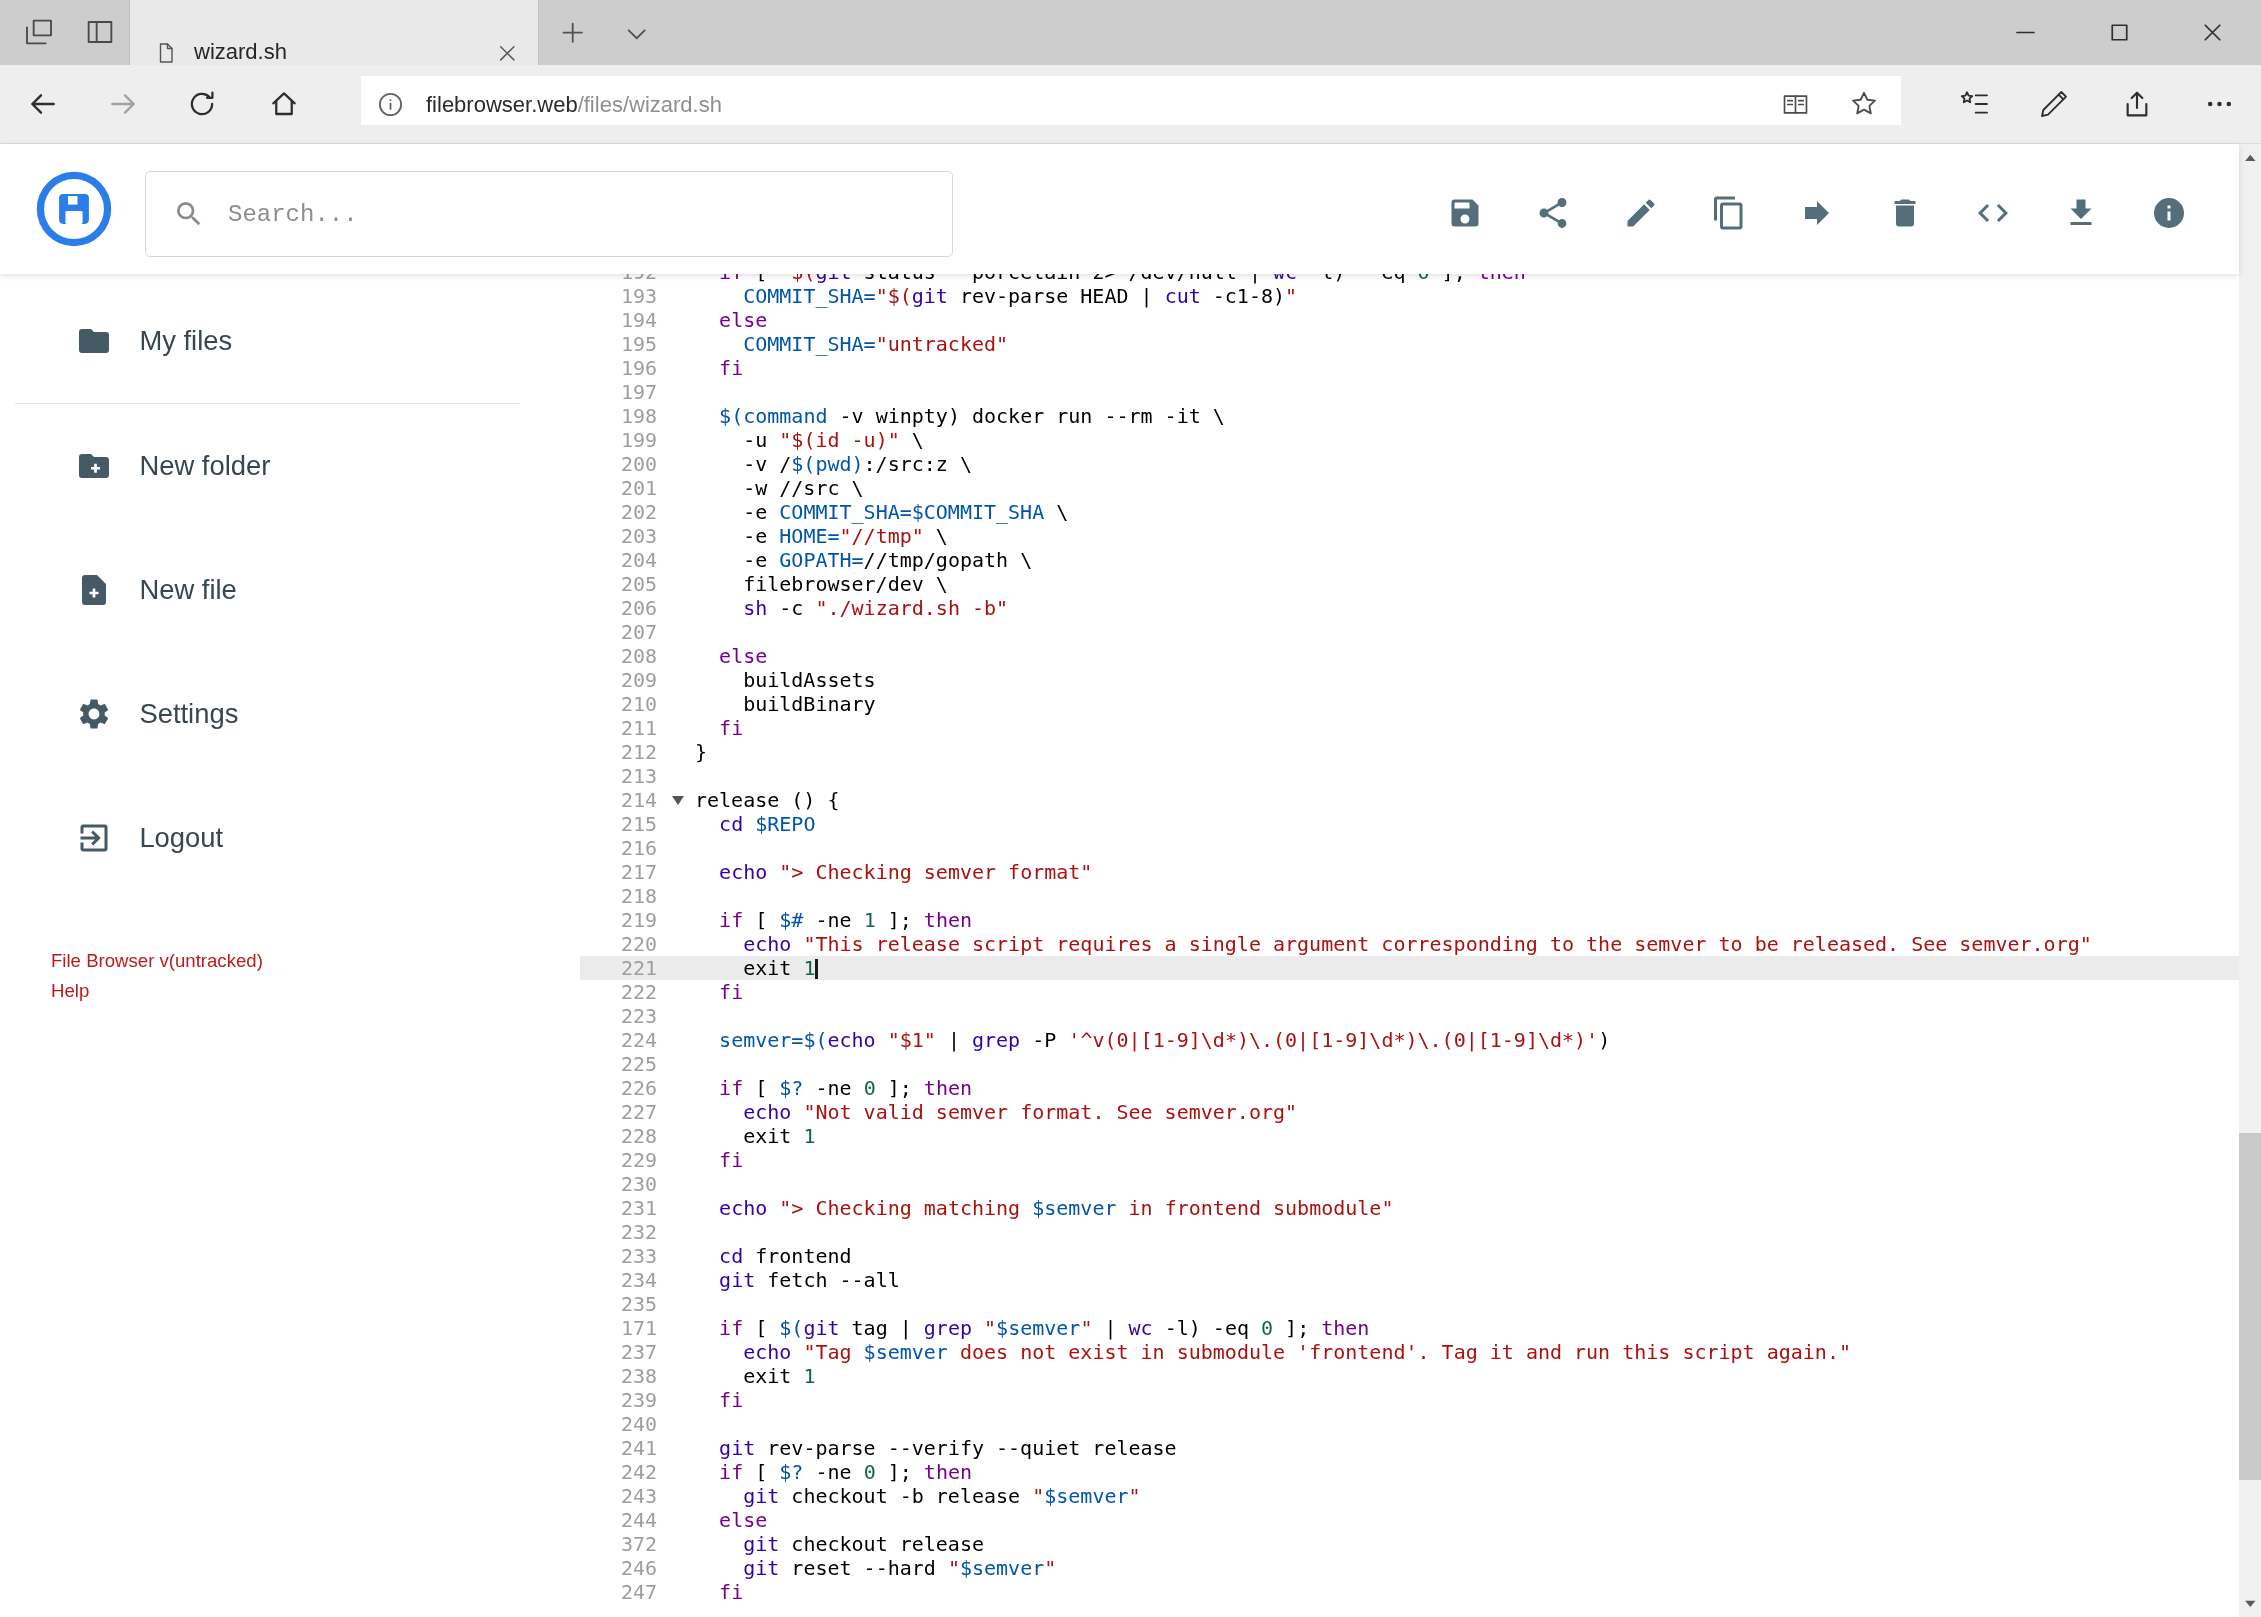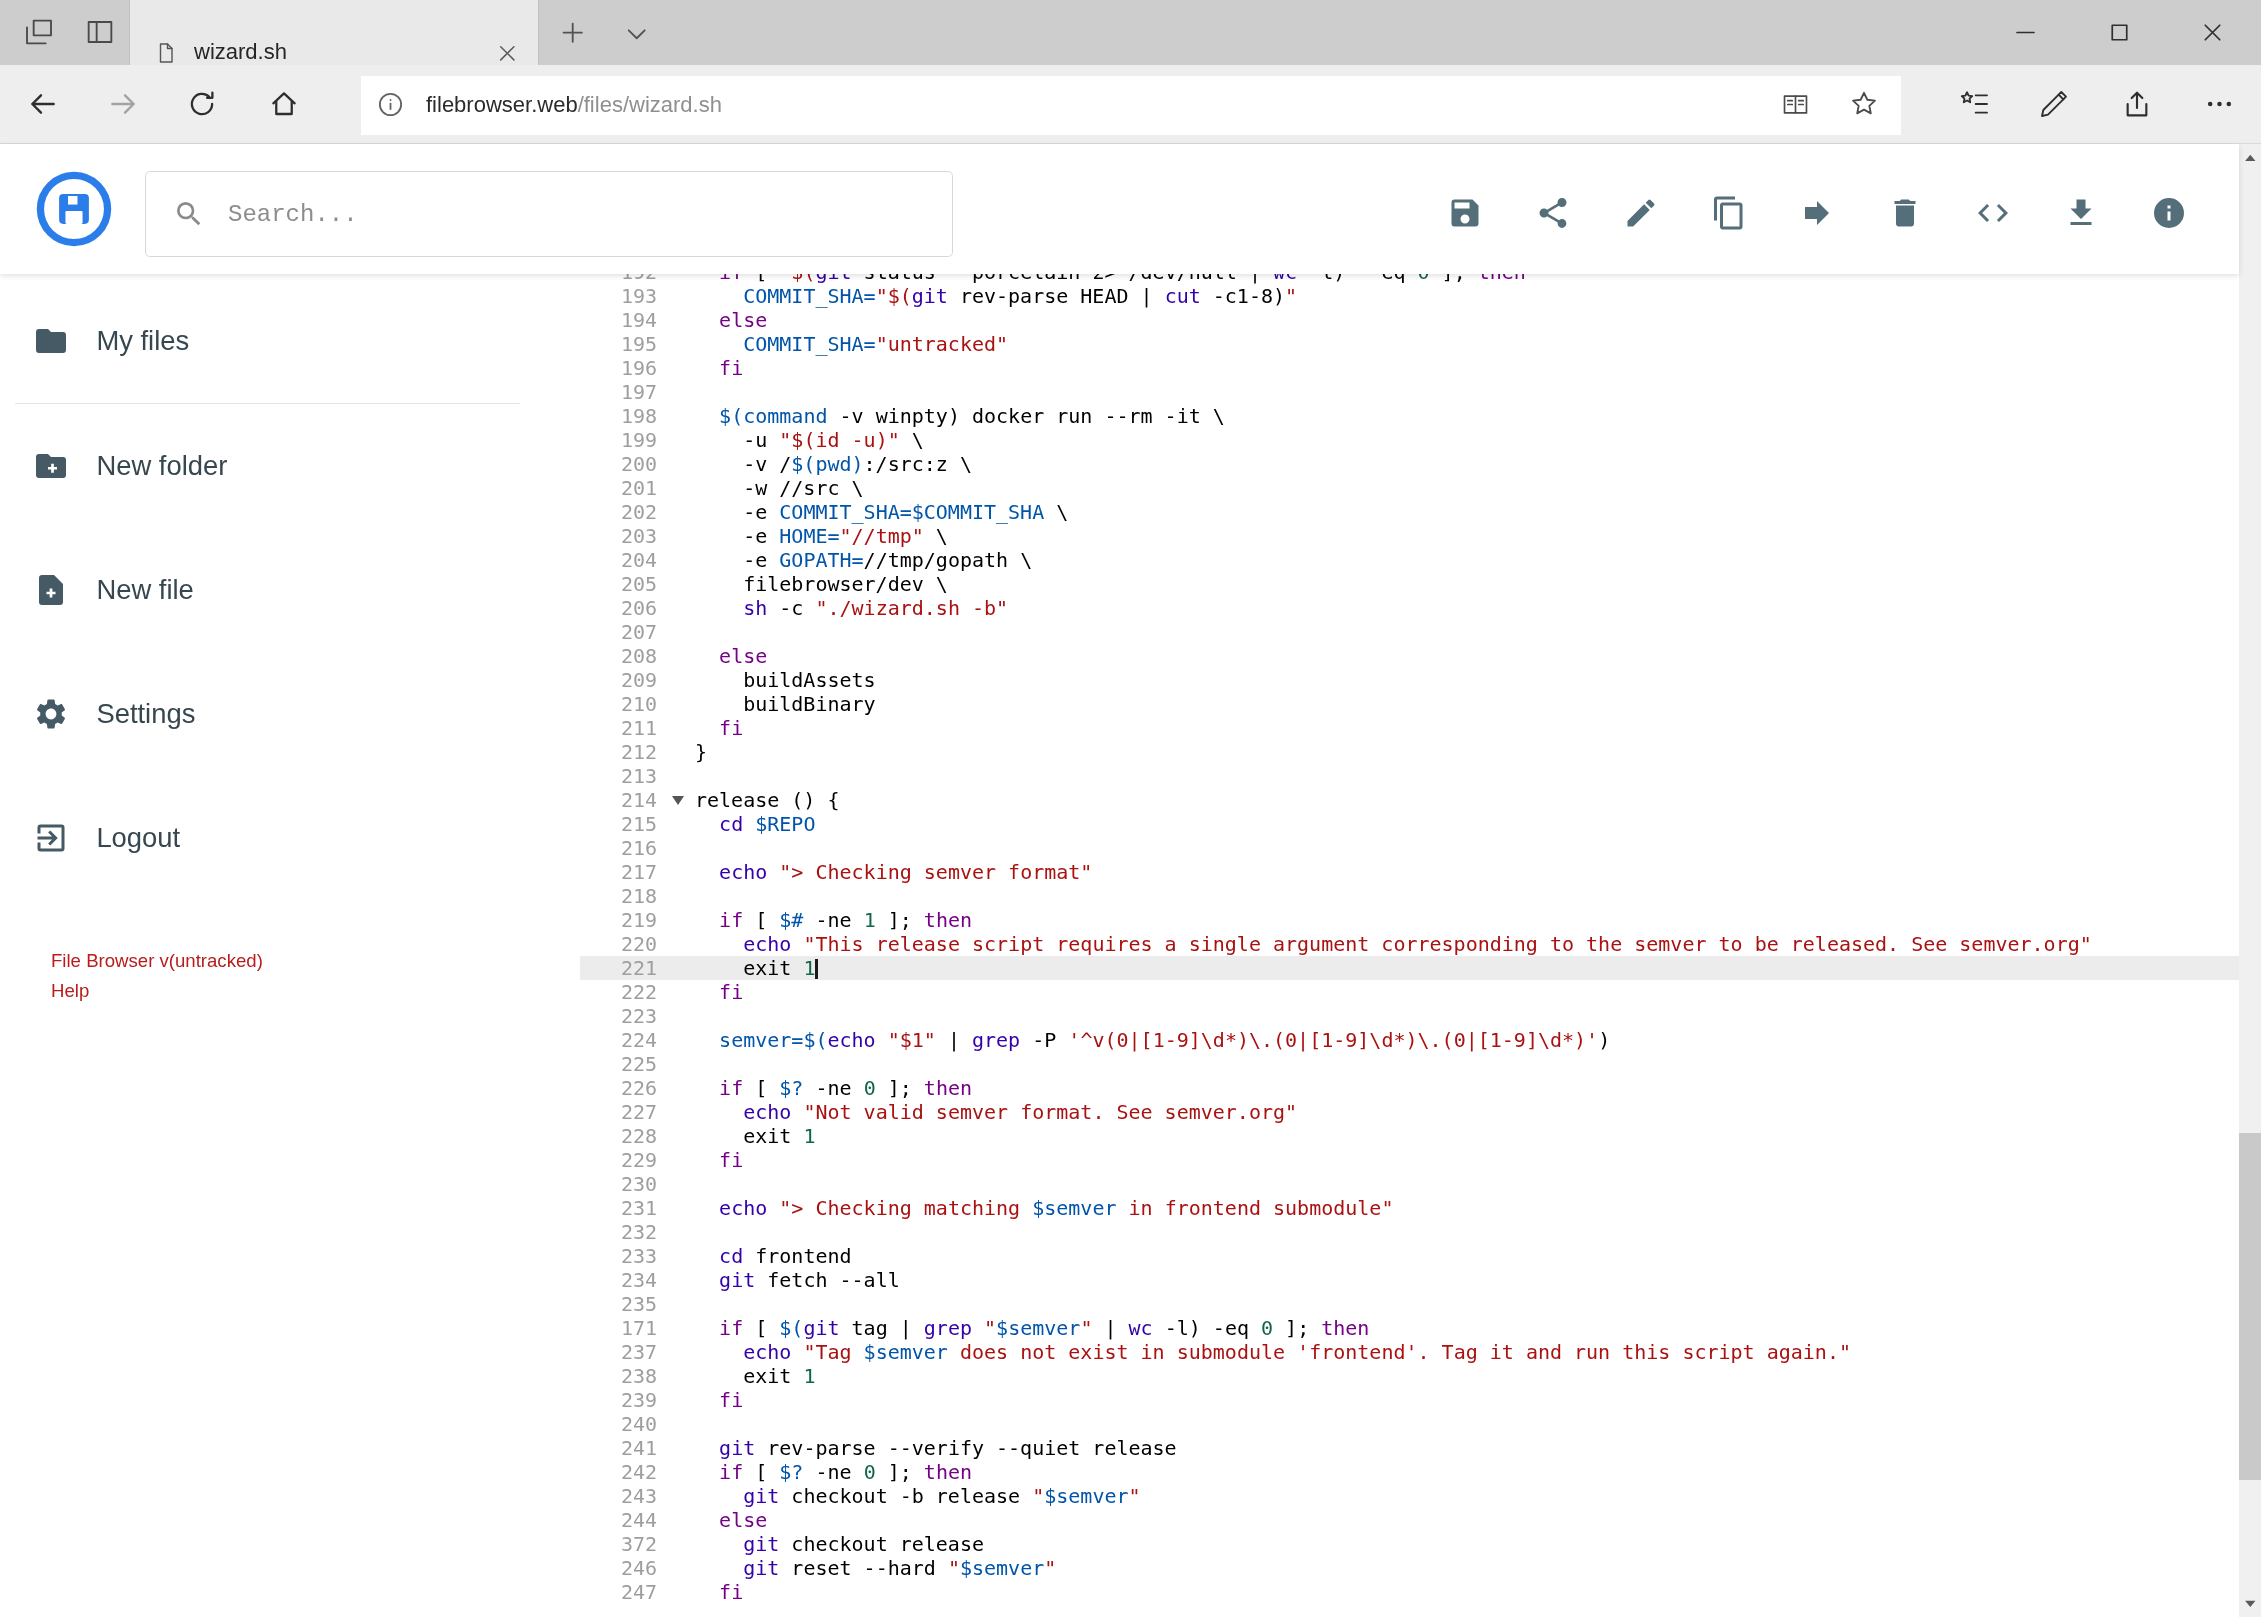--- a/index.html
+++ b/index.html
@@ -28,21 +28,21 @@
   #btn-min{left:2011px}#btn-max{left:2105px}#btn-close{left:2198px}
 
   
   #navbar{position:absolute;left:0;top:65px;width:2261px;height:79px;background:#eeeeee;
     border-bottom:0.8px solid #dadada}
   .navbtn{position:absolute;width:32px;height:32px;top:23.4px;color:#2e2e2e}
   #nav-back{left:27.4px}
   #nav-fwd{left:107px;color:#a3a3a3}
   #nav-refresh{left:186px}
   #nav-home{left:268px}
-  #urlbox{position:absolute;left:361px;top:11.3px;width:1540px;height:59px;background:#fff}
+  #urlbox{position:absolute;left:361px;top:11.3px;width:1540px;height:49px;background:#fff}
   #url-info{position:absolute;left:14.5px;top:13.7px;width:29px;height:29px;color:#5f6368}
   #url-text{position:absolute;left:65px;top:0;height:57px;line-height:57px;font-size:22px;color:#2b2b2b;white-space:nowrap}
   .url-path{color:#8f8f8f}
   #url-reading{position:absolute;right:90px;top:13px;width:31px;height:31px;color:#4c4c4c}
   #url-star{position:absolute;right:21px;top:12px;width:32px;height:32px;color:#4c4c4c}
   #nav-hub{left:1959px}
   #nav-pen{left:2038px}
   #nav-share{left:2121px}
   #nav-more{left:2200px;width:39px}
 
@@ -56,21 +56,21 @@
   #searchinput{flex:1;margin-left:22.6px;margin-right:16px;border:none;outline:none;font-size:24px;
     color:#444;background:transparent;font-family:Liberation Mono, monospace}
   #searchinput::placeholder{color:#8d8d8d}
   #toolbar{position:absolute;left:1447px;top:51px;display:flex;gap:52px}
   .tool-btn{width:36px;height:36px;border:none;background:none;padding:0;color:var(--tool-icon);cursor:pointer}
   .ticon{display:block;width:36px;height:36px}
 
   
   #sidebar{position:absolute;left:0;top:274px;width:519px;height:1343px;background:#fff}
   #side-menu{padding-top:4.8px}
-  .side-item{height:124px;display:flex;align-items:center;padding-left:33px;cursor:pointer}
+  .side-item{height:124px;display:flex;align-items:center;padding-left:76px;cursor:pointer}
   .side-icon{width:36px;height:36px;color:var(--side-icon);margin-right:27.4px;flex:0 0 auto}
   .side-label{font-size:27.4px;color:#37474f}
   .side-divider{height:1.6px;background:#e4e4e4;width:505px;margin-left:14.5px}
   #side-footer{position:absolute;left:51px;top:672px;font-size:18.6px;color:#b91c1c;line-height:30px}
 
   
   #editor{position:absolute;left:580px;top:274px;width:1659px;height:1343px;overflow:hidden;
     font-family:"DejaVu Sans Mono",monospace;font-size:20px;line-height:24px;background:#fff}
   #editor-lines{margin-top:-13.7px}
   .code-row{display:flex;height:24px}

